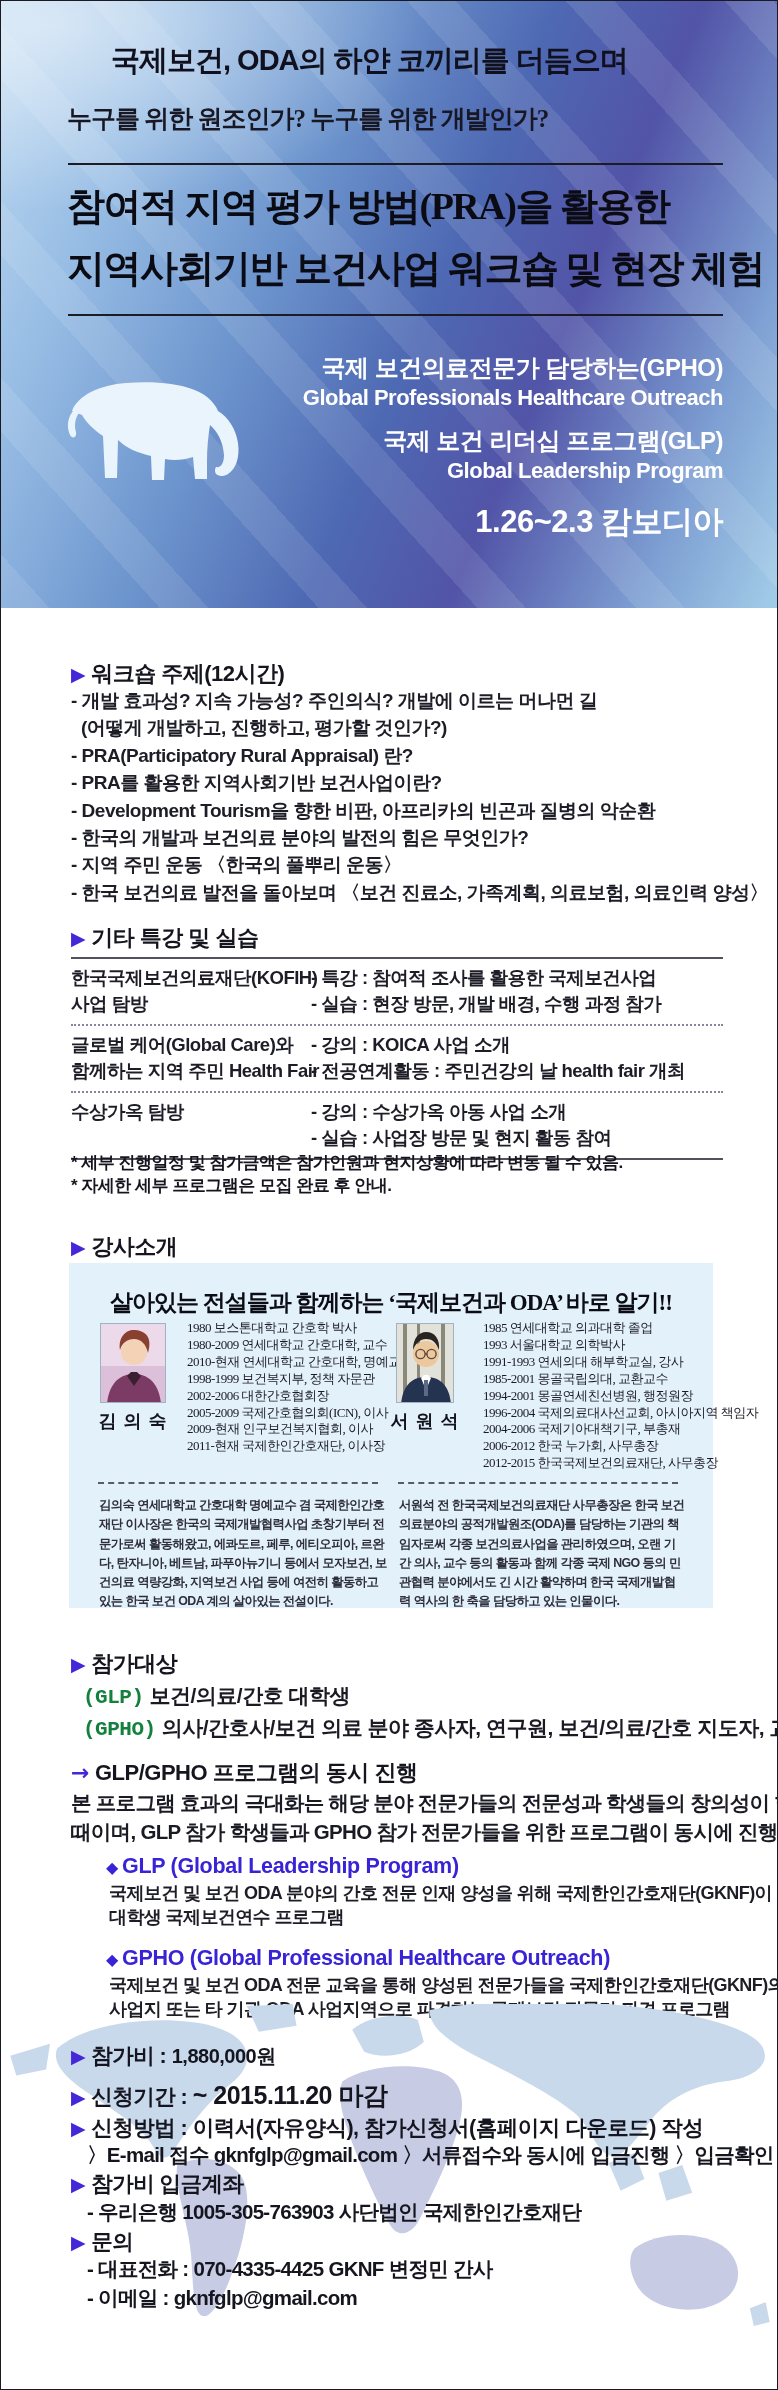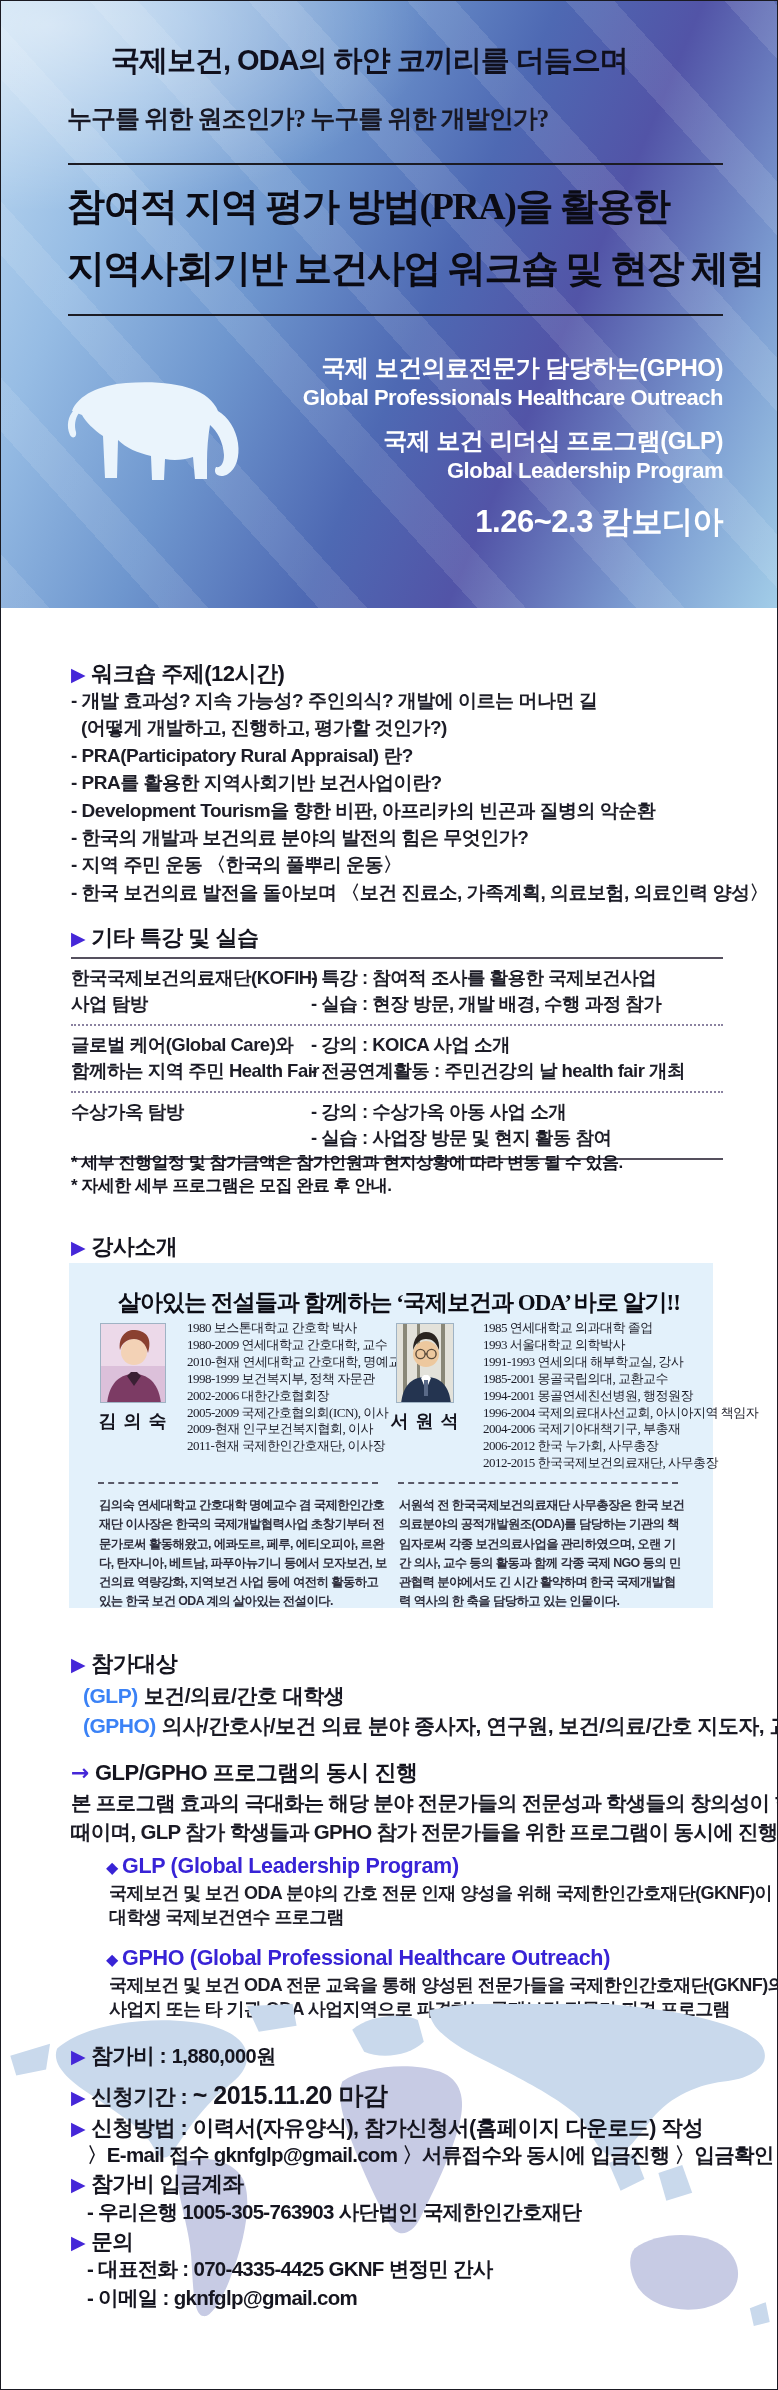--- a/index.html
+++ b/index.html
@@ -42,42 +42,42 @@
   .xrow{display:flex;padding:6px 0 7px 0;border-bottom:2px dotted #8a82a0;}
   .xrow:last-child{border-bottom:none;}
   .xleft{width:240px;flex:none;}
   .xright{flex:1;}
   .xline{font-size:18.5px;font-weight:bold;line-height:26px;color:#1d1d27;letter-spacing:-0.5px;white-space:nowrap;}
   .notes{position:absolute;left:70px;top:1150px;}
   .note{font-size:17px;font-weight:bold;line-height:23px;color:#15151f;letter-spacing:-0.5px;}
   
   .ibox{position:absolute;left:68px;top:1262px;width:644px;height:345px;background:#e3f1fb;}
   .ibox-title{position:absolute;left:0;top:24px;width:644px;text-align:center;
-    font-family:"Liberation Serif",serif;font-size:23px;font-weight:bold;color:#0c0c14;letter-spacing:-1px;padding-left:8px;}
+    font-family:"Liberation Serif",serif;font-size:23px;font-weight:bold;color:#0c0c14;letter-spacing:-1px;}
   .photo{position:absolute;width:66px;height:80px;border:1px solid #9fb3c4;box-sizing:border-box;overflow:hidden;}
   .ph-kim{left:31px;top:60px;}
   .ph-seo{left:327px;top:60px;width:58px;}
   .iname{position:absolute;font-size:18px;font-weight:bold;color:#14141e;letter-spacing:1px;text-align:center;}
   .nm-kim{left:16px;top:146px;width:96px;}
   .nm-seo{left:308px;top:146px;width:96px;}
   .career{position:absolute;top:57px;font-family:"Liberation Serif",serif;font-size:13px;line-height:16.9px;
     color:#1b1b26;letter-spacing:-0.5px;white-space:nowrap;}
   .cr-kim{left:118px;}
   .cr-seo{left:414px;}
   .dash{position:absolute;top:219px;width:280px;border-top:2px dashed #5a5a68;}
   .dash-l{left:29px;}
   .dash-r{left:329px;}
   .bio{position:absolute;top:233px;width:288px;font-size:12.4px;font-weight:bold;line-height:19.3px;
     color:#2e2e3c;letter-spacing:-0.6px;}
   .bio-l{left:30px;}
   .bio-r{left:330px;width:286px;}
   
   .plist{position:absolute;left:82px;top:1680px;}
   .pitem{font-size:21px;font-weight:bold;line-height:30px;color:#1a1a24;letter-spacing:-0.5px;white-space:nowrap;}
-  .ptag{color:#3b82f6;margin-right:6px;}
+  .ptag{color:#15803d;margin-right:6px;font-family:Liberation Mono, monospace;}
   
   .simul-head{position:absolute;left:70px;top:1757px;font-size:22px;font-weight:bold;color:#15151f;letter-spacing:-0.5px;}
   .arrow{color:#4527d8;margin-right:6px;font-family:"DejaVu Sans",sans-serif;}
   .simul-body{position:absolute;left:70px;top:1787px;width:670px;}
   .sline{font-size:20.5px;font-weight:bold;line-height:29px;color:#1a1a24;letter-spacing:-0.7px;white-space:nowrap;}
   
   .prog-head{position:absolute;left:105px;font-size:21.5px;font-weight:bold;color:#3823d6;letter-spacing:-0.3px;}
   .diamond{font-size:16px;margin-right:4px;font-family:"DejaVu Sans",sans-serif;}
   .prog-body{position:absolute;left:108px;width:640px;}
   .pline{font-size:18px;font-weight:bold;line-height:23.5px;color:#1d1d27;letter-spacing:-0.6px;white-space:nowrap;}

